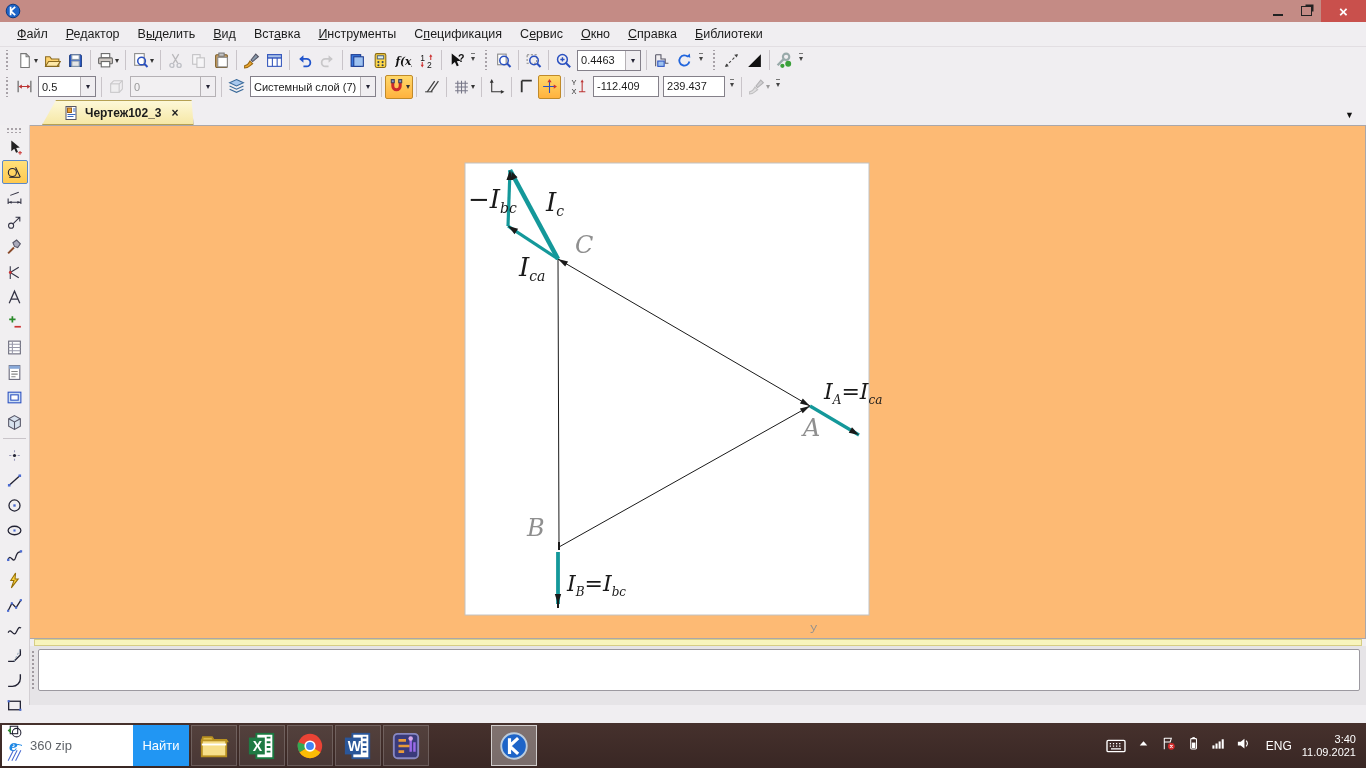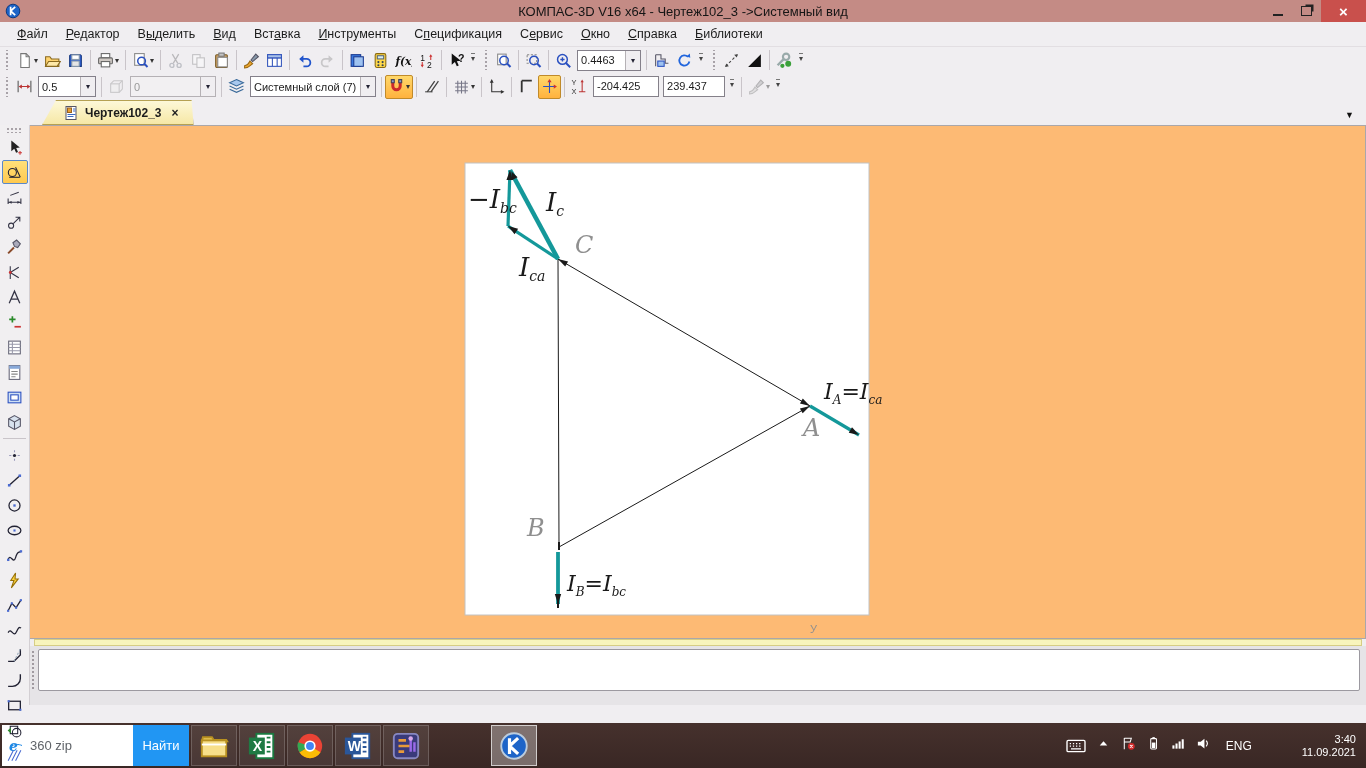--- a/index.html
+++ b/index.html
@@ -84,34 +84,33 @@
   #tsearch input{border:none;outline:none;width:80px;font-size:13px;color:#5f6368;
     font-family:"Liberation Sans",sans-serif;background:transparent;}
   #tfind{width:56px;height:41px;background:#2196f3;color:#fff;display:flex;align-items:center;
     justify-content:center;font-size:13px;}
   .tapp{width:46px;height:41px;margin-left:2px;display:flex;align-items:center;justify-content:center;
     background:rgba(255,255,255,.08);border:1px solid rgba(255,255,255,.18);box-sizing:border-box;}
   .tapp.active{background:rgba(255,255,255,.32);border:1px solid rgba(255,255,255,.65);}
   #tray{position:absolute;right:0;top:723px;height:45px;display:flex;align-items:center;color:#fff;}
   .tray-ic{margin:0 5px;display:flex;}
   #tlang{font-size:12px;margin:0 10px;}
-  #tclock{text-align:right;font-size:11px;line-height:13px;margin-right:10px;margin-left:40px;}
+  #tclock{text-align:right;font-size:11px;line-height:13px;margin-right:10px;}
 </style>
 </head>
 <body>
 
 <div id="screen">
 
   <div id="titlebar">
     <span class="tlogo" id="title-logo"><svg width="16" height="16" viewBox="0 0 16 16">
           <circle cx="8" cy="8" r="6.8" fill="#1d64c8"></circle>
           <circle cx="8" cy="8" r="6.8" fill="none" stroke="#0d3a80"></circle>
           <path d="M5.6 3.8v8.4M5.6 8l4.6-4.2M5.6 8l4.6 4.2" stroke="#fff" stroke-width="1.7" fill="none"></path>
         </svg></span>
-    <span class="ttext">КОМПАС-3D V16  x64 - Чертеж102_3 -&gt;Системный вид</span>
     <span class="winbtns">
       <span class="winbtn min">
           <span></span>
         </span>
       <span class="winbtn restore">
           <span></span>
         </span>
       <span class="winbtn close">×</span>
     </span>
   </div>
@@ -472,21 +471,21 @@
       <span class="tbtn">
         <span class="ic" style="display:flex">
           <svg width="17" height="17" viewBox="0 0 16 16">
             <text x="0.5" y="7" font-size="7" fill="#333">Y</text>
             <text x="0.5" y="15.5" font-size="7" fill="#333">X</text>
             <path d="M10.5 3v10M7.5 13h6" stroke="#b33" fill="none"></path>
             <path d="M10.5 1.5L9 4h3z" fill="#b33"></path>
           </svg>
         </span>
       </span>
-      <span class="tfield" style="width:58px">-204.425</span>
+      <span class="tfield" style="width:58px">-112.409</span>
       <span class="tfield" style="width:54px">239.437</span>
       <span class="tovf">▾</span>
       <span class="tsep"></span>
       <span class="tbtn disabled">
         <span class="ic" style="display:flex">
           <svg width="17" height="17" viewBox="0 0 16 16">
             <path d="M1.5 13c3.5-.5 4-2.5 5-4.5l2.5 2.5c-2 1-2.5 3.5-7.5 4z" fill="#cfcfcf" stroke="#888"></path>
             <path d="M7.5 7.5l4.5-5.5 2.5 2.5-5.5 4.5z" fill="#aab" stroke="#667"></path>
           </svg>
         </span>

